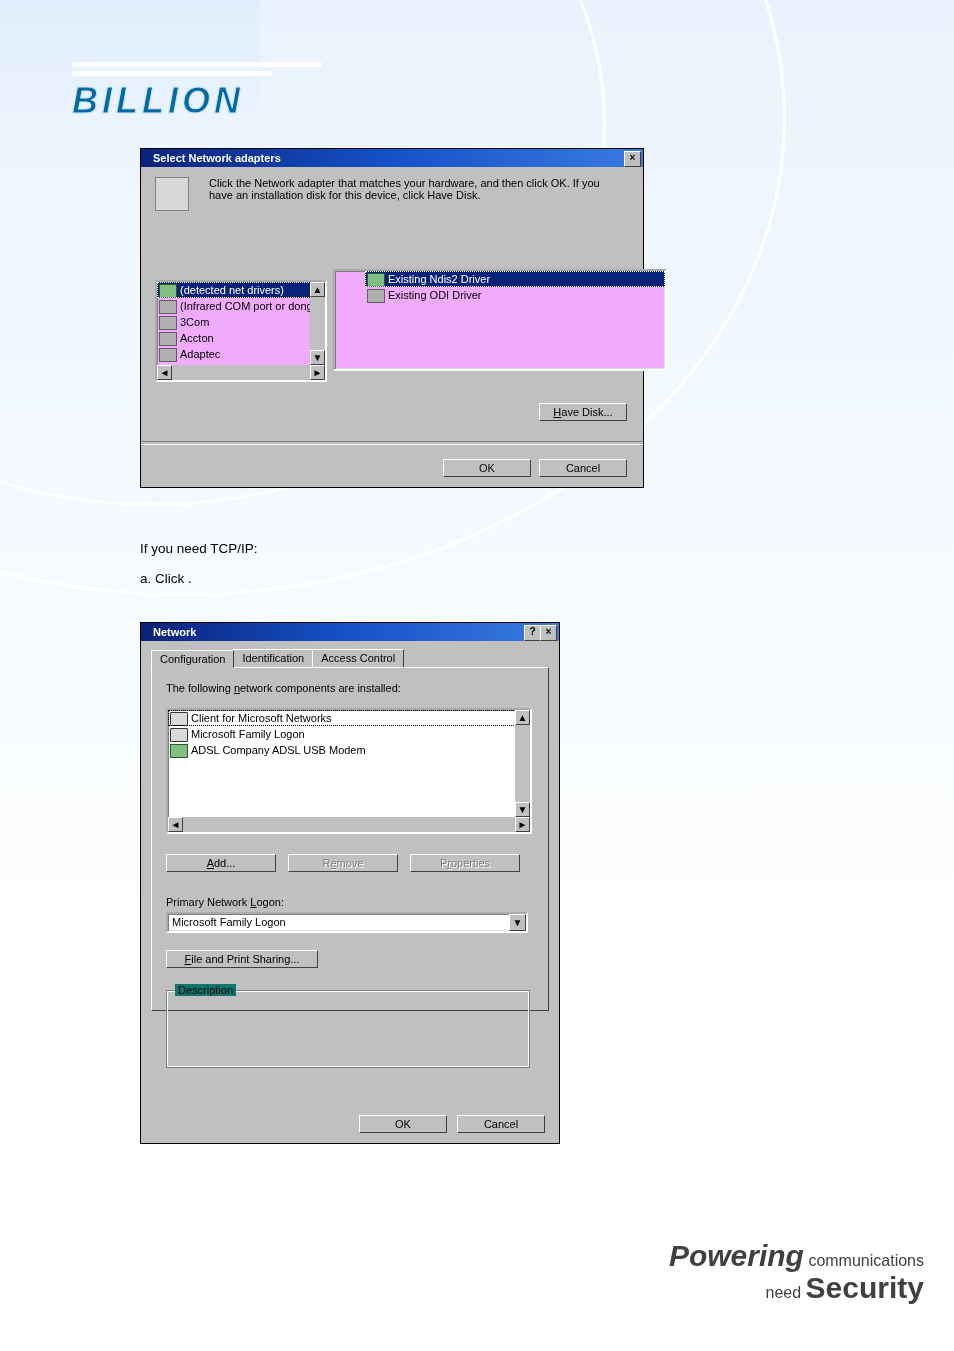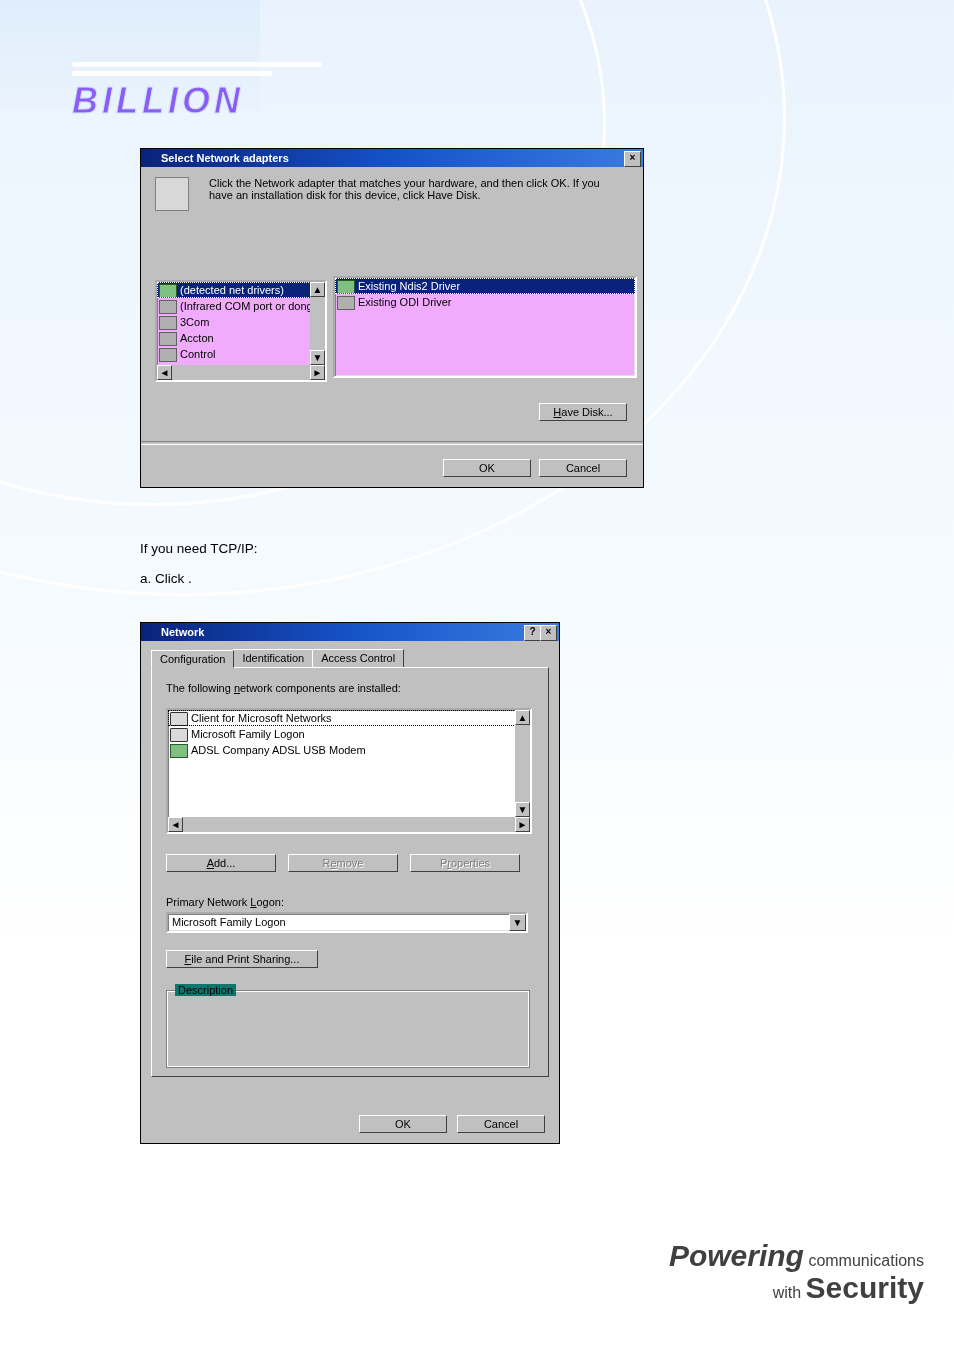--- a/index.html
+++ b/index.html
@@ -41,42 +41,42 @@
   width: 250px;
 }
 
 .brand-line { height:5px; background:#fff; margin-bottom:4px; border-radius:2px;}
 
 .brand-word{
   font-size:36px;
   font-weight:900;
   font-style:italic;
   letter-spacing:4px;
-  color:#8b5cf6;
+  color:#0369a1;
   -webkit-text-stroke:1px #cfe6f9;
   text-shadow:0 0 1px #cbe3f7;
 }
 
 
 .dlg1{
   position:absolute;
   left:140px; top:148px;
   width:502px; height:338px;
   border:1px solid #000;
   background:#c0c0c0;
   font-family:"MS Sans Serif", Tahoma, Arial;
   font-size:11px;
 }
 .titlebar{
   background: linear-gradient(to right, #0a237a, #1552c8, #3a7be0);
   color:#fff;
   height:18px;
   line-height:18px;
   font-weight:bold;
-  padding-left:20px;
+  padding-left:12px;
   position:relative;
 }
 .tb-btn{
   position:absolute;
   top:2px;
   width:15px; height:14px;
   background:#c0c0c0;
   border:1px solid #fff;
   border-right-color:#404040;
   border-bottom-color:#404040;
@@ -102,21 +102,21 @@
 .listbox{
   background:#f0abfc;
   border:2px inset #fff;
   box-shadow:
     inset 1px 1px 0 #808080,
     inset -1px -1px 0 #dfdfdf;
   overflow:hidden;
   position:relative;
 }
 .mf-box{ position:absolute; left:14px; top:113px; width:168px; height:98px;}
-.na-box{ position:absolute; left:192px; top:109px; width:300px; height:98px;}
+.na-box{ position:absolute; left:192px; top:102px; width:300px; height:98px;padding-left:30px;}
 .lb-vbar, .lb-hbar{
   position:absolute; background:#c0c0c0;
 }
 .lb-vbar{ right:0; top:0; bottom:0; width:15px;}
 .lb-hbar{ left:0; right:0; bottom:0; height:15px;}
 .sb-btn{
   position:absolute; width:15px; height:15px;
   background:#c0c0c0;
   border:1px solid #fff;
   border-right-color:#404040;
@@ -187,21 +187,21 @@
   border-bottom:1px solid #c0c0c0;
   z-index:2;
 }
 .tabpanel{
   margin:0 10px 10px 10px;
   border:1px solid #fff;
   border-right-color:#404040;
   border-bottom-color:#404040;
   padding:14px 14px;
   position:relative;
-  height:410px;
+  height:344px;
   box-sizing:border-box;
 }
 .comp-box{
   position:absolute; left:14px; top:40px; width:362px; height:122px;
   background:#fff;
   border:2px inset #fff;
   box-shadow: inset 1px 1px 0 #808080, inset -1px -1px 0 #dfdfdf;
   overflow:hidden;
 }
 .comps{position:relative;}
@@ -279,21 +279,21 @@
     <div class="list-lbl" style="position:absolute; left:14px; top:95px;">
       <span class="u">M</span><span>anufacturers:</span>
     </div>
     <div class="list-lbl" style="position:absolute; left:192px; top:95px;">Network Adapters:</div>
 
     <div class="listbox mf-box">
       <div class="lb-item sel"><span class="lb-ico"></span><span>(detected net drivers)</span></div>
       <div class="lb-item"><span class="lb-ico gray"></span><span>(Infrared COM port or dongle)</span></div>
       <div class="lb-item"><span class="lb-ico gray"></span><span>3Com</span></div>
       <div class="lb-item"><span class="lb-ico gray"></span><span>Accton</span></div>
-      <div class="lb-item"><span class="lb-ico gray"></span><span>Control</span></div>
+      <div class="lb-item"><span class="lb-ico gray"></span><span>Adaptec</span></div>
       <div class="lb-vbar">
         <div class="sb-btn" style="top:0">▲</div>
         <div class="sb-btn" style="bottom:15px">▼</div>
       </div>
       <div class="lb-hbar">
         <div class="sb-btn" style="left:0">◄</div>
         <div class="sb-btn" style="right:0">►</div>
       </div>
     </div>
 
@@ -376,14 +376,14 @@
   </div>
 
   <div class="okrow">
     <div class="btn">OK</div>
     <div class="btn">Cancel</div>
   </div>
 </div>
 
 <div class="footer">
   <div class="l1"><span class="big1">Powering</span> <span class="small1">communications</span></div>
-  <div class="l2"><span class="small2">with</span> <span class="big2">Security</span></div>
+  <div class="l2"><span class="small2">need</span> <span class="big2">Security</span></div>
 </div>
 
 </body></html>

